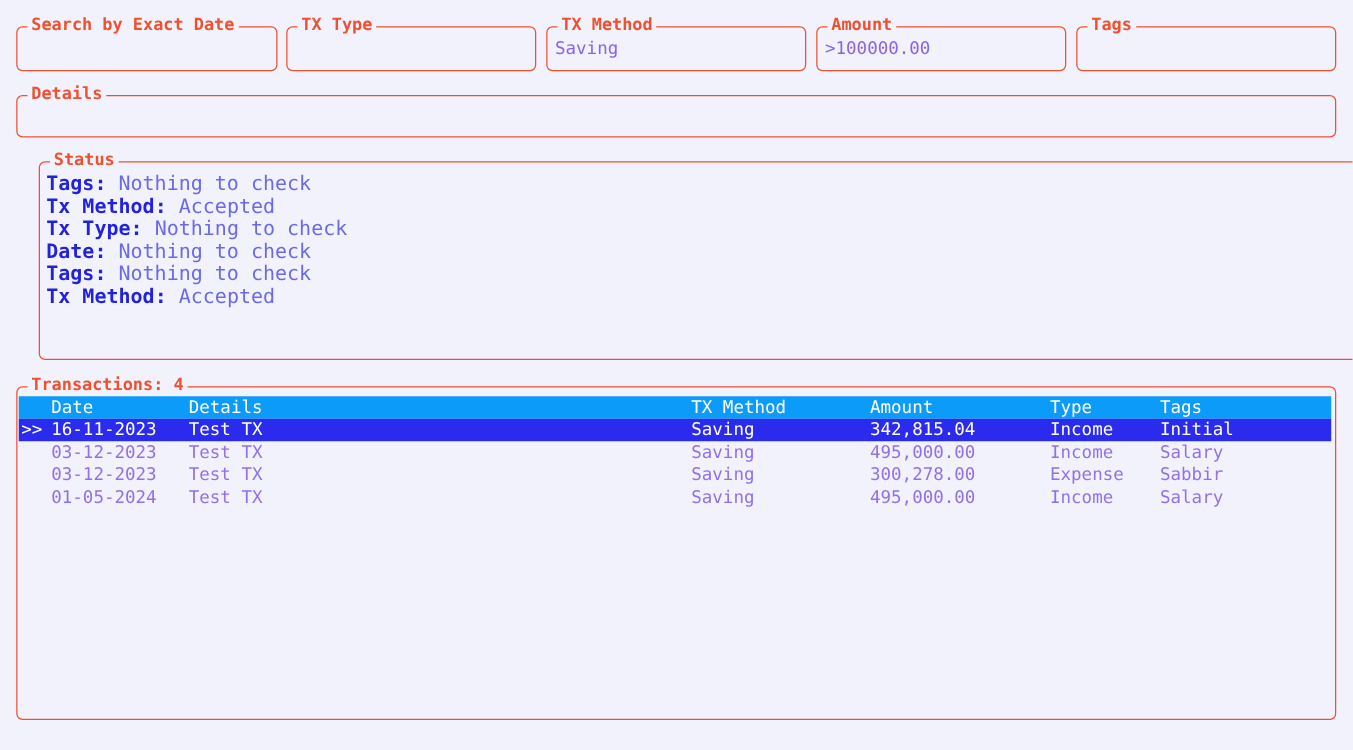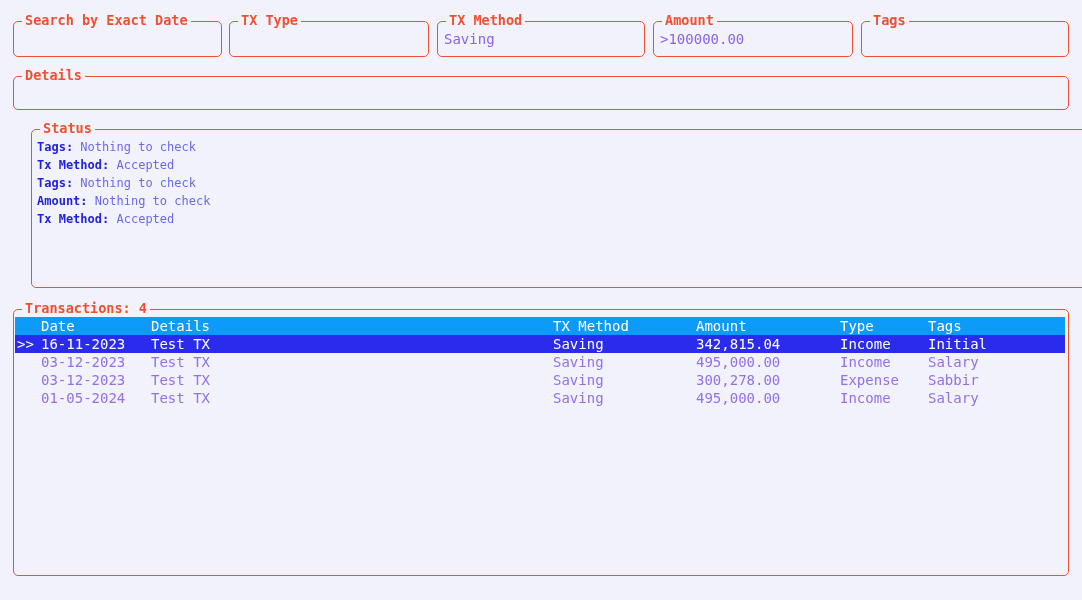--- a/index.html
+++ b/index.html
@@ -62,21 +62,21 @@
 
   
   #b-status { left: 13px; top: 129px; width: 1056px; height: 159px; margin-left: 18px; }
   #status-list {
     position: absolute;
     top: 8px;
     left: 5px;
     right: 5px;
   }
   .status-row {
-    font-size: 12px;
+    font-size: 16px;
     line-height: 18px;
     white-space: nowrap;
   }
   .status-key {
     color: #2222dd;
     font-weight: bold;
   }
   .status-sep { color: #2222dd; font-weight: bold; }
   .status-val { color: #6a6ae8; }
 
@@ -153,22 +153,23 @@
   <div class="box" id="b-details">
     <span class="legend">Details</span>
     <span class="field-value"></span>
   </div>
 
   <div class="box" id="b-status">
     <span class="legend">Status</span>
     <div id="status-list">
         <div class="status-row"><span class="status-key">Tags</span><span class="status-sep">: </span><span class="status-val">Nothing to check</span></div>
         <div class="status-row"><span class="status-key">Tx Method</span><span class="status-sep">: </span><span class="status-val">Accepted</span></div>
+        <div class="status-row"><span class="status-key">Tx Type</span><span class="status-sep">: </span><span class="status-val">Nothing to check</span></div>
+        <div class="status-row"><span class="status-key">Date</span><span class="status-sep">: </span><span class="status-val">Nothing to check</span></div>
         <div class="status-row"><span class="status-key">Tags</span><span class="status-sep">: </span><span class="status-val">Nothing to check</span></div>
-        <div class="status-row"><span class="status-key">Amount</span><span class="status-sep">: </span><span class="status-val">Nothing to check</span></div>
         <div class="status-row"><span class="status-key">Tx Method</span><span class="status-sep">: </span><span class="status-val">Accepted</span></div>
       </div>
   </div>
 
   <div class="box" id="b-tx">
     <span class="legend">Transactions: 4</span>
     <div id="tx-table">
         <div class="tx-row header">
           <span class="c-marker"></span>
           <span class="c-date">Date</span>

